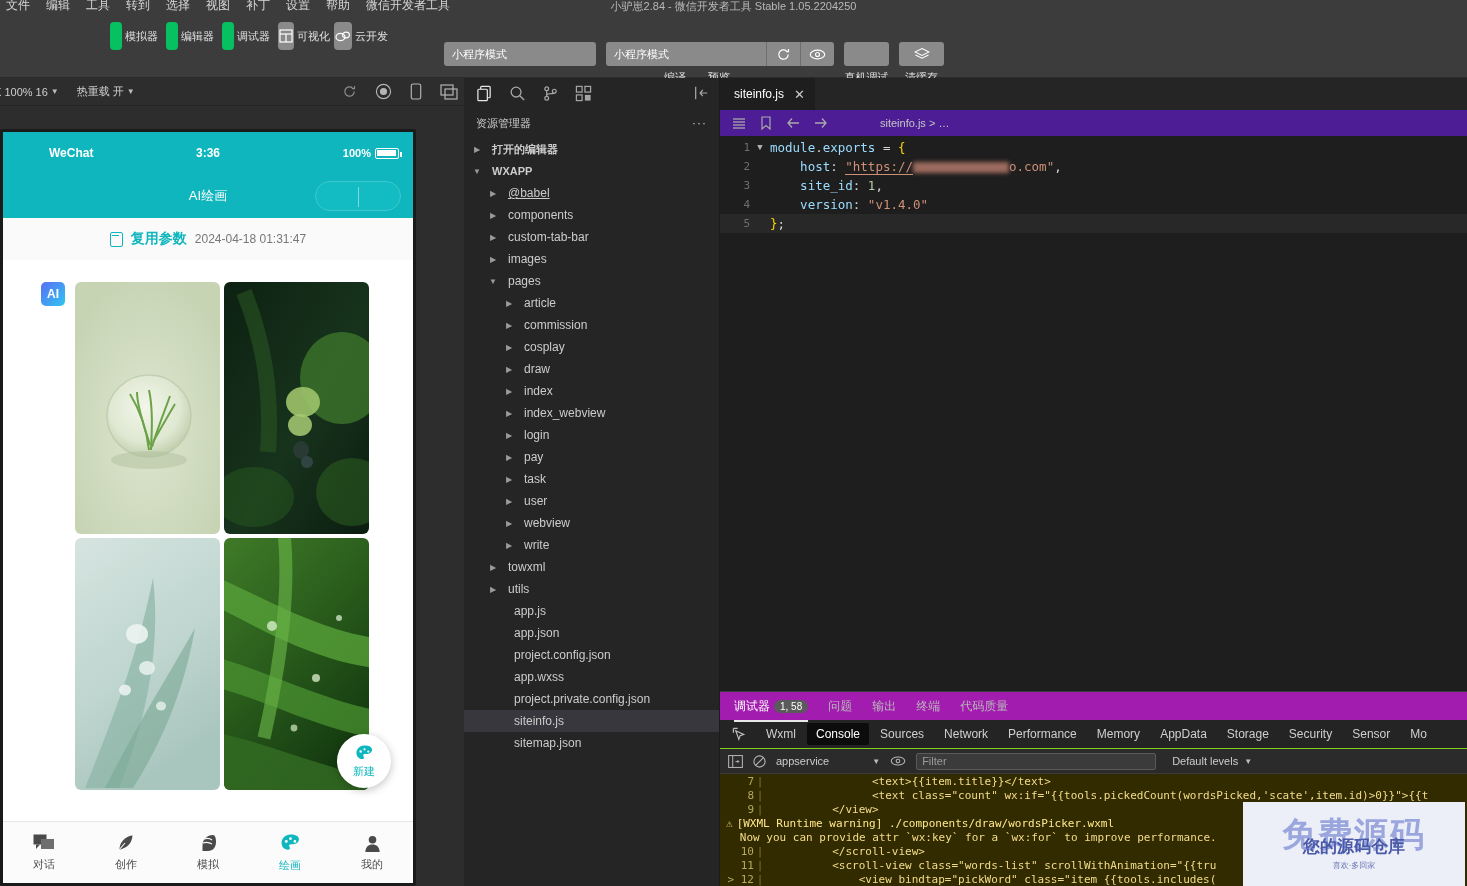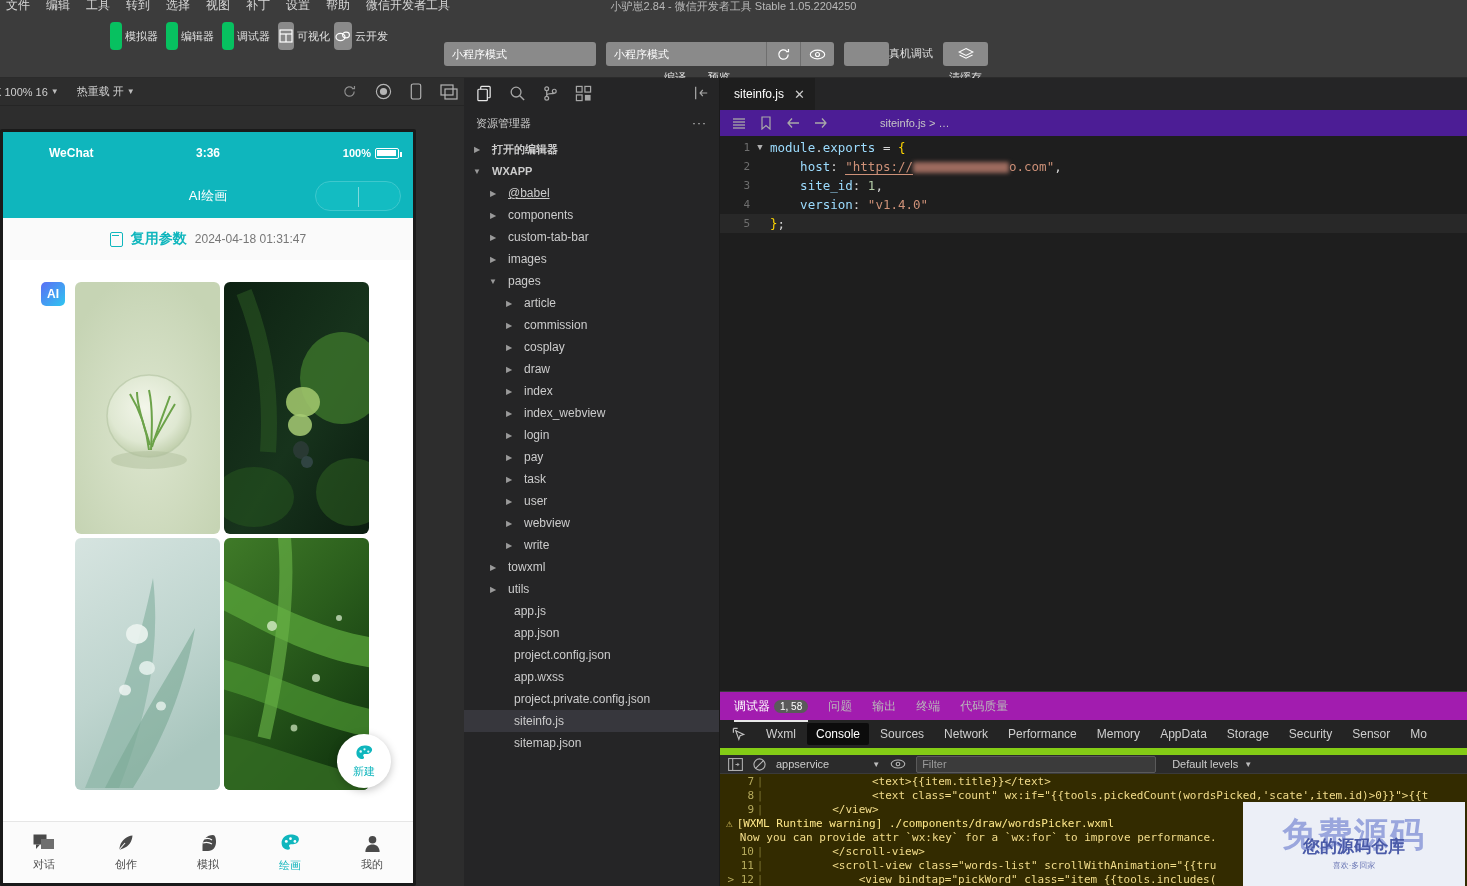--- a/index.html
+++ b/index.html
@@ -260,21 +260,21 @@
     padding: 1px 6px; margin-left: 4px;
   }
   .dt-panels {
     height: 28px; display: flex; align-items: center; gap: 2px;
     padding-left: 8px; font-size: 12px; color: #cfcfcf; background: #242424;
   }
   .dpanel { padding: 4px 9px; border-radius: 2px; cursor: pointer; white-space: nowrap; }
   .dpanel.active { background: #0c0c0c; color: #ffffff; }
   .dt-filterbar {
     height: 26px; display: flex; align-items: center; gap: 10px;
-    padding-left: 8px; background: #2b2b2b; border-top: 7px solid #84cc16;
+    padding-left: 8px; background: #2b2b2b; border-top: 1px solid #84cc16;
     border-bottom: 1px solid #3a3a3a; font-size: 11px; color: #cccccc;
   }
   .ctx-select { display: flex; align-items: center; gap: 40px; }
   .filter-input {
     width: 240px; height: 17px; background: #3b3b3b; border: 1px solid #5a5a5a;
     border-radius: 2px; font-size: 11px; color: #9b9b9b;
     display: flex; align-items: center; padding-left: 5px;
   }
   .levels { display: flex; align-items: center; gap: 3px; margin-left: 6px; }
   .console-body {
@@ -385,21 +385,21 @@
                 <circle cx="9" cy="6.5" r="2.1" fill="none" stroke="#fff" stroke-width="1.2"></circle>
               </svg>
           </div>
         </div>
         <div class="sub-labels">
           <span class="sl sl-compile">编译</span>
           <span class="sl sl-preview">预览</span>
         </div>
       </div>
 
-      <div style="display:flex;flex-direction:row;align-items:flex-start">
+      <div style="display:flex;flex-direction:column;align-items:center">
         <div class="plain-btn"></div>
         <div class="tb-label" style="margin-top:4px">真机调试</div>
       </div>
 
       <div style="display:flex;flex-direction:column;align-items:center">
         <div class="icon-btn-grey">
           <svg width="16" height="14" viewBox="0 0 16 14">
               <path d="M8 1.5 L15 5 L8 8.5 L1 5 Z" fill="none" stroke="#fff" stroke-width="1.1"></path>
               <path d="M1.5 8 L8 11.2 L14.5 8" fill="none" stroke="#fff" stroke-width="1.1"></path>
             </svg>

